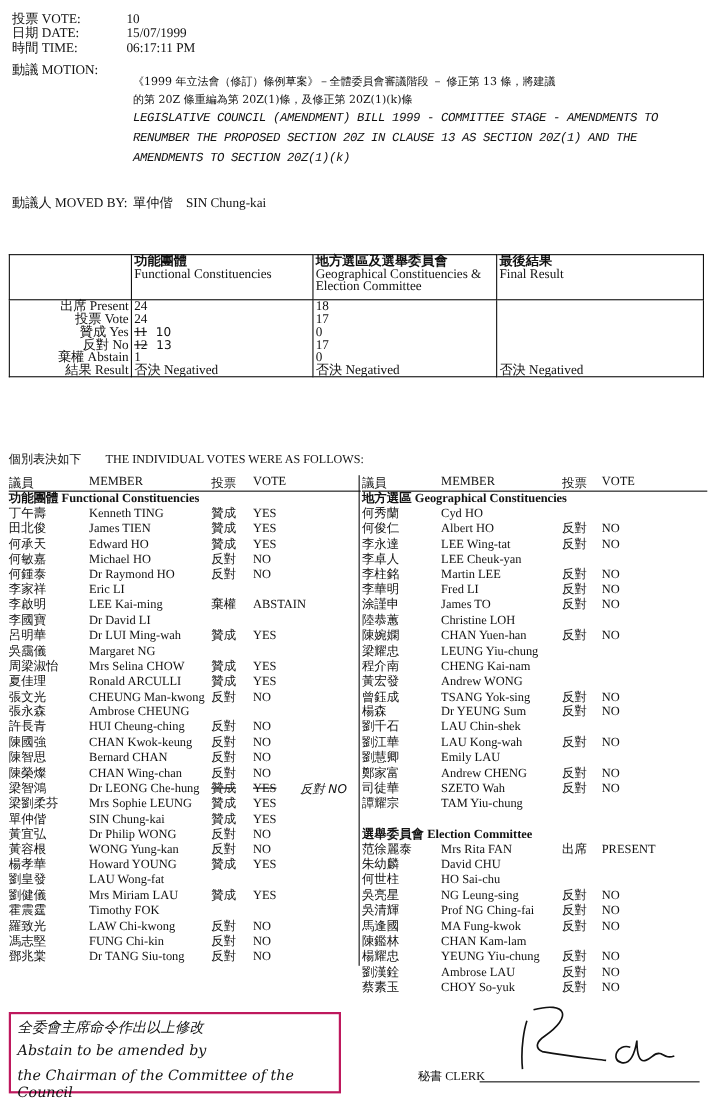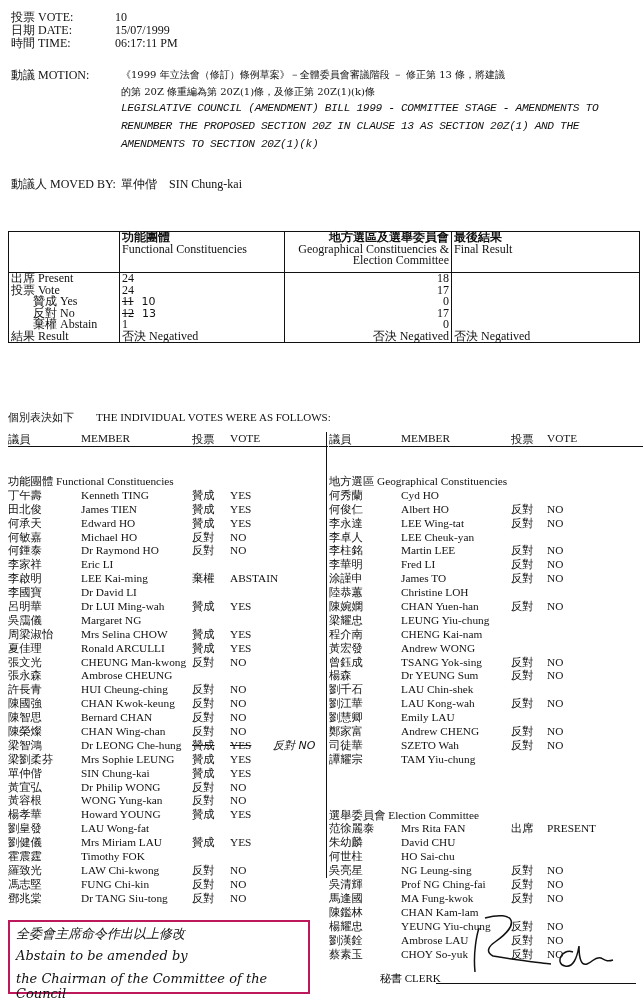--- a/index.html
+++ b/index.html
@@ -1,42 +1,42 @@
 <!DOCTYPE html>
 <html><head>
 <meta charset="utf-8">
 <style>
   html, body { margin:0; padding:0; background:#fff; }
   body { width:644px; height:1000px; position:relative; overflow:hidden; color:#111;
          font-family:"Liberation Serif", "DejaVu Serif", serif; font-size:12px; }
   .abs { position:absolute; }
   .hdr-row { position:absolute; left:11px; font-size:12px; line-height:13px; }
   .hdr-row .lbl { display:inline-block; width:104px; }
-  .motion-lbl { left:11px; top:67px;text-align:center; }
+  .motion-lbl { left:11px; top:55px;text-align:center; }
   .motion-zh { left:121px; top:65px; font-size:10px; line-height:19px; font-family:"DejaVu Serif","Liberation Serif",serif; width:520px; }
   .motion-en { left:121px; top:99px; font-family:"Liberation Mono","DejaVu Sans Mono",monospace; font-size:11.2px; line-height:18px; width:520px; letter-spacing:-0.35px;font-style:italic; }
   .moved { left:11px; top:176px; }
   .moved .val { position:absolute; left:110px; white-space:nowrap; }
 
   table.summary { position:absolute; left:8px; top:231px; width:632px; border-collapse:collapse; font-size:12px;padding-left:37px; }
   table.summary td { border:1px solid #111; vertical-align:top; padding:0 2px; line-height:11.5px; }
   table.summary .head td { height:40px; }
   table.summary .head .b { font-weight:bold; }
-  .c0 { width:106px; } .c1 { width:160px; } .c2 { width:162px;text-align:right; } .c3 { width:auto; }
+  .c0 { width:106px;text-align:right; } .c1 { width:160px; } .c2 { width:162px; } .c3 { width:auto; }
   .indent { padding-left:40px; display:block; }
   .strike { text-decoration:line-through; }
   .hand { font-family:"DejaVu Sans", sans-serif; font-size:11px; margin-left:8px; }
 
   .ind-title { left:8px; top:410px; font-size:11px; }
   .ind-title span { margin-right:22px;text-align:right; }
 
   .col { position:absolute; top:432px; font-size:11.3px; }
   .col .colhdr { position:relative; height:14px; border-bottom:1.5px solid #111; }
   .col .row { position:relative; height:13.9px; line-height:13.9px; white-space:nowrap; }
-  .col .sect { font-weight:normal;margin-top:28px; }
+  .col .sect { font-weight:bold; }
   .f-zh { position:absolute; left:0; }
   .f-en { position:absolute; left:73px; }
   .f-vzh { position:absolute; left:184px; }
   .f-ven { position:absolute; left:222px; }
   .leftcol { left:8px; width:316px; }
   .rightcol { left:326px; width:314px; border-left:1.5px solid #111; padding-left:2px; }
   .rightcol .f-en { left:72px; }
   .rightcol .f-vzh { left:182px; }
   .rightcol .f-ven { left:218px; }
   .leftcol .colhdr { margin-right:-4px; }

